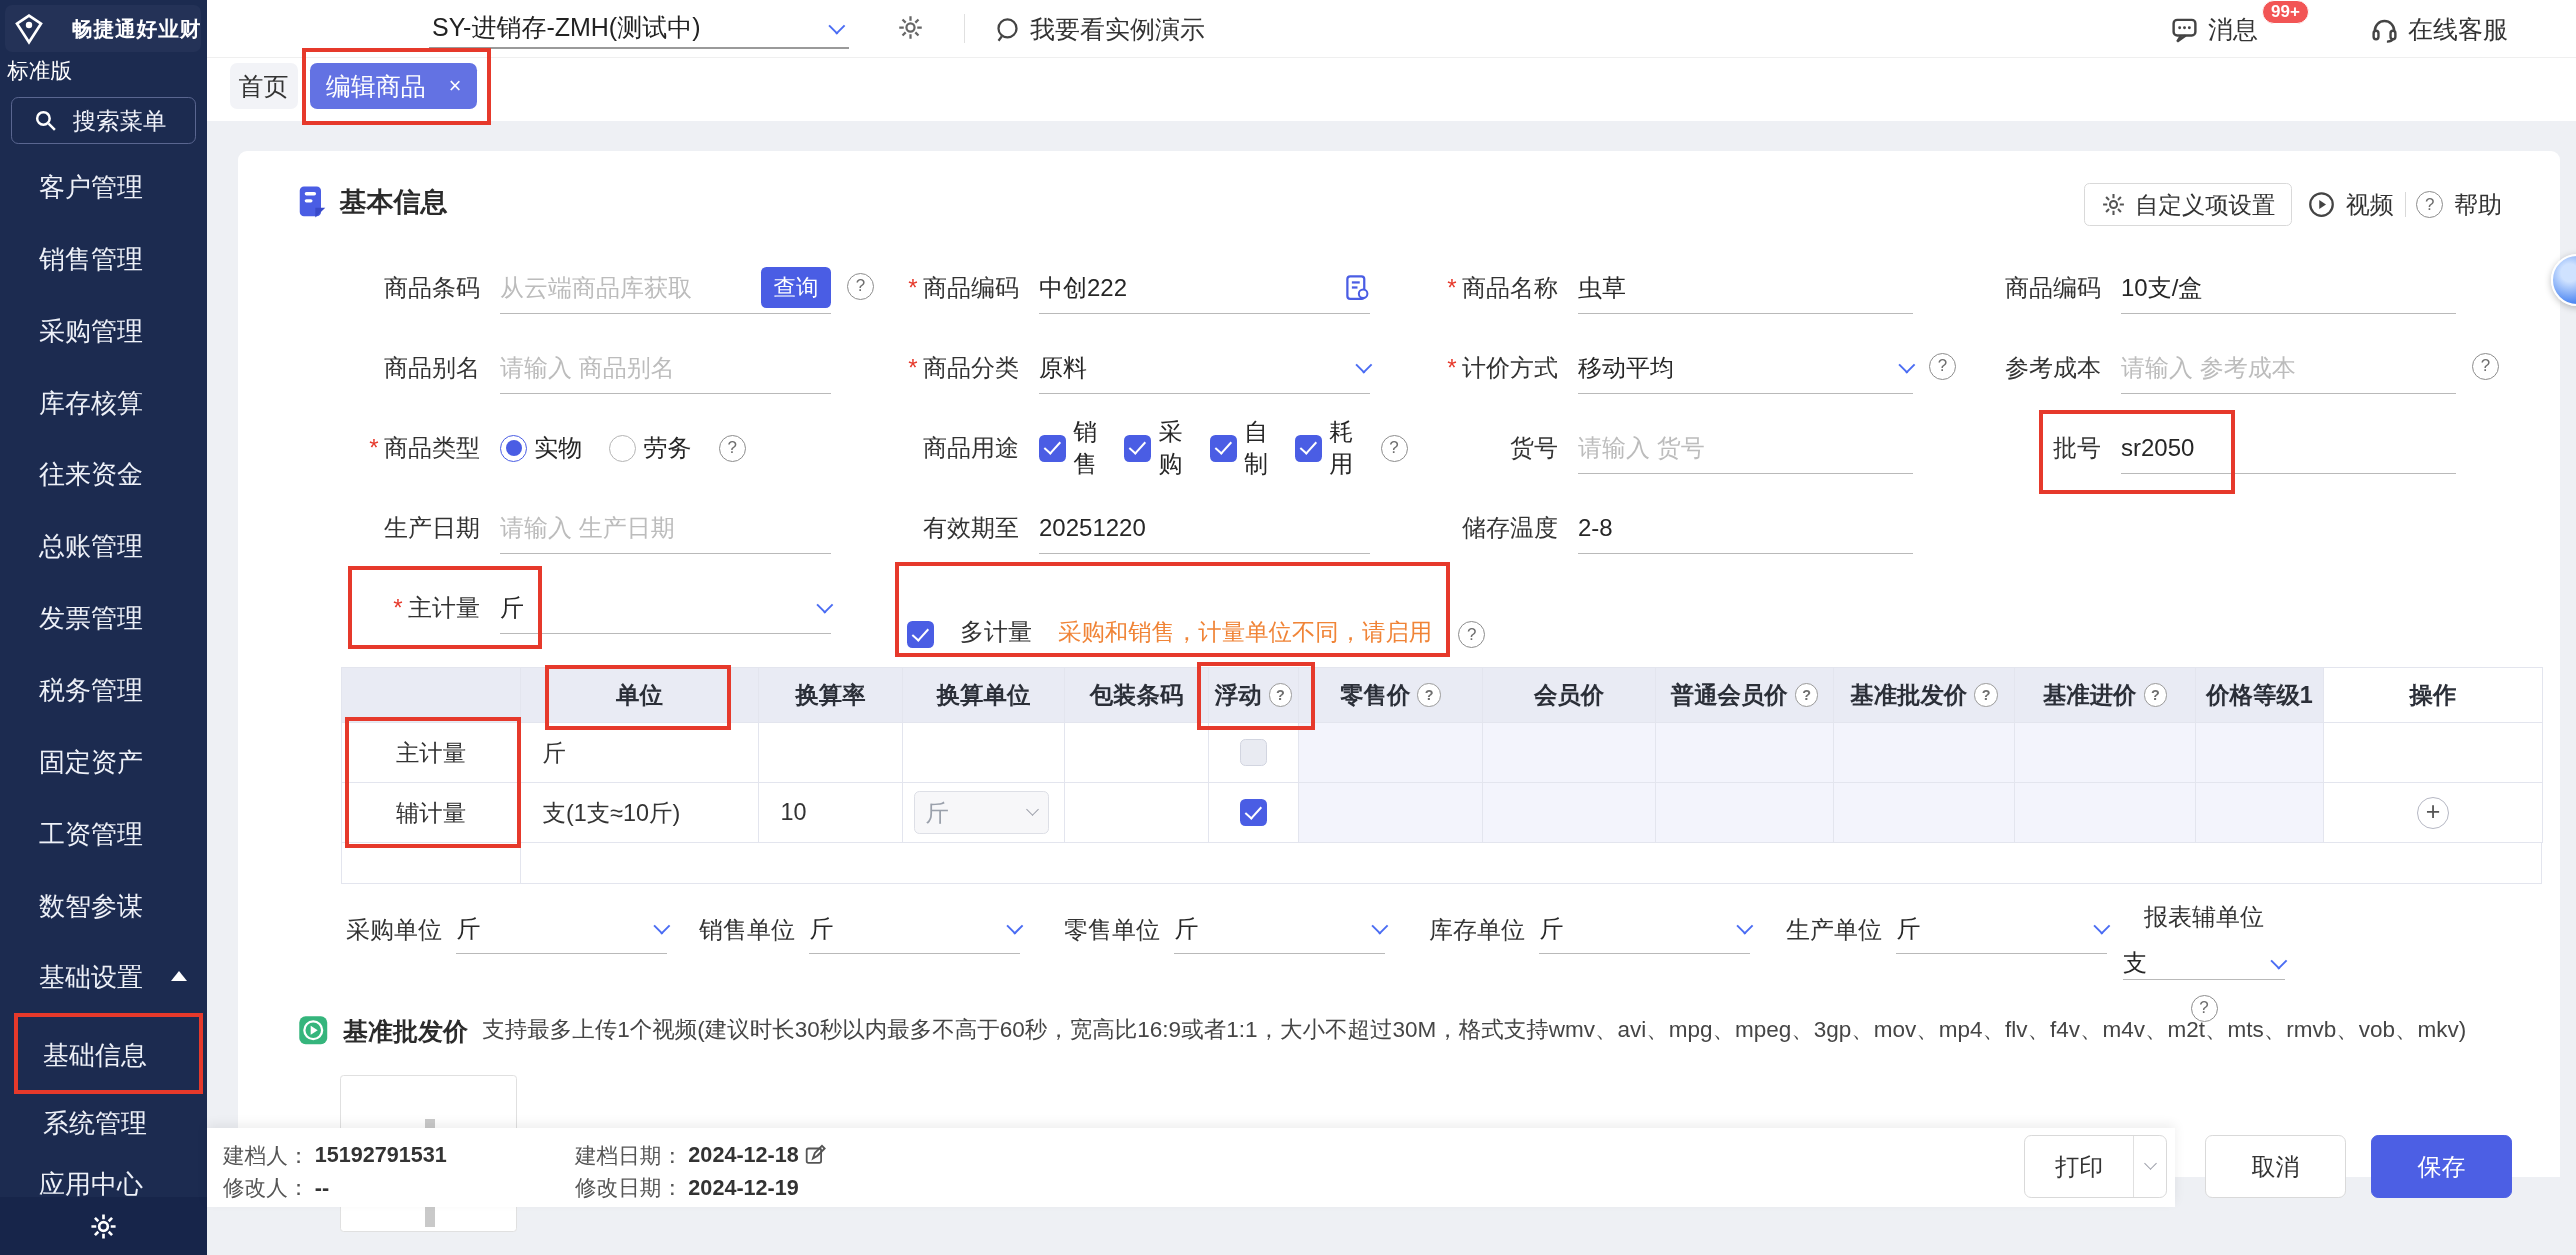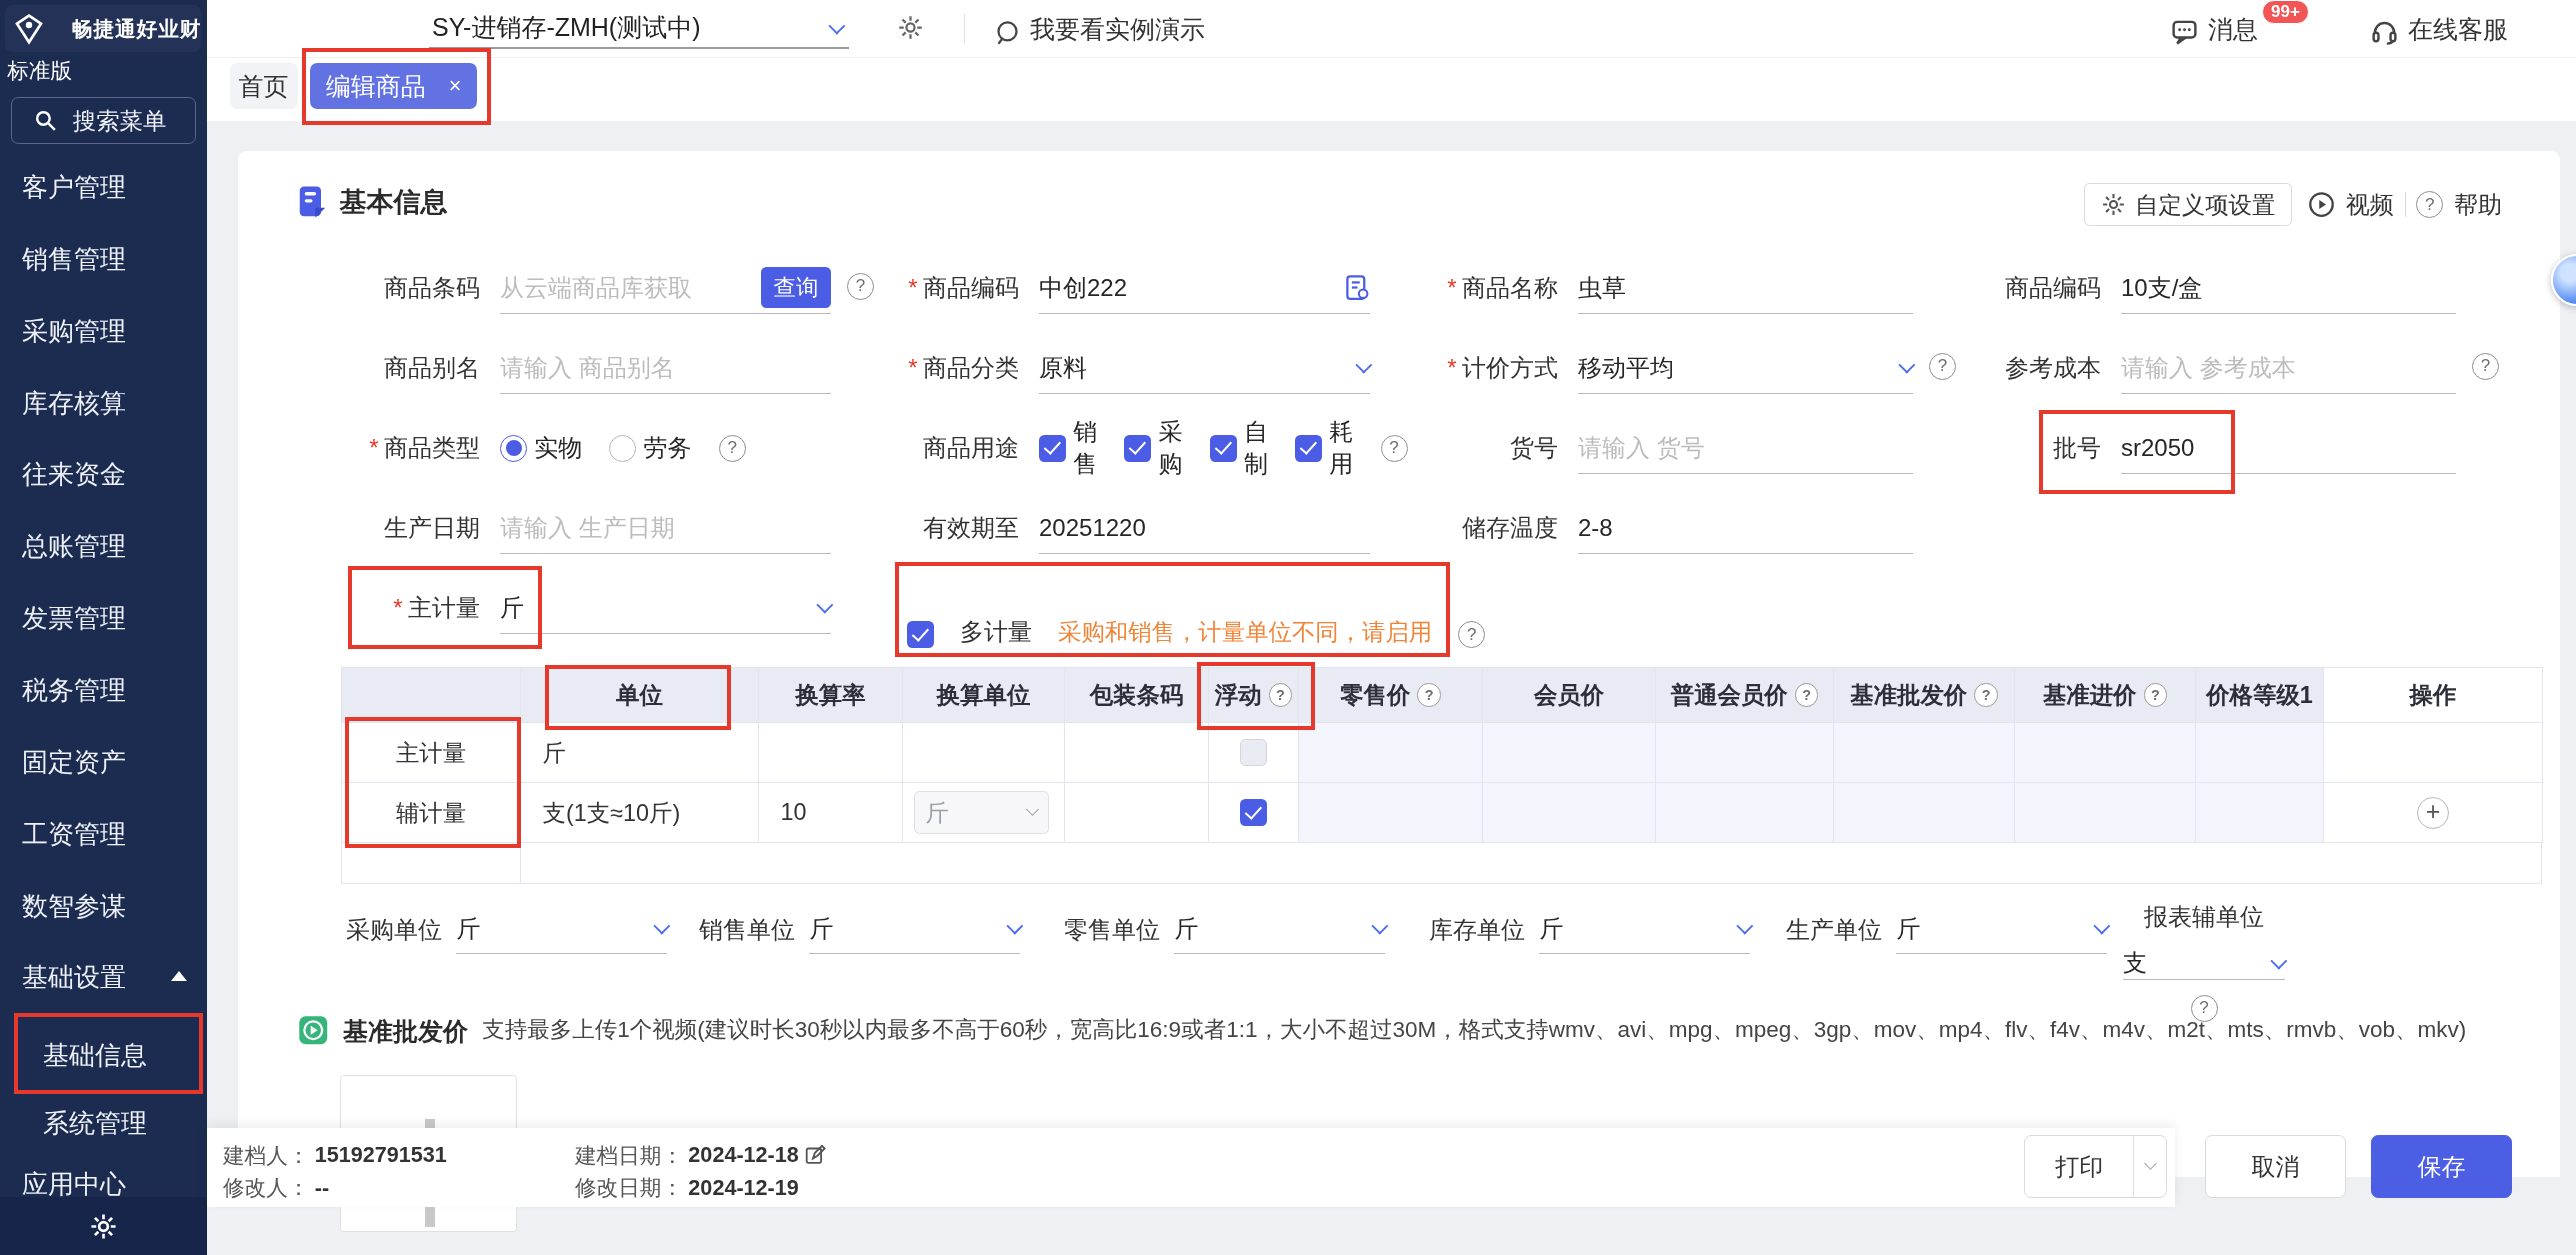--- a/index.html
+++ b/index.html
@@ -10,33 +10,33 @@
   
   #sidebar { position:absolute; left:0; top:0; width:207px; height:1256px; background:#1c2b50; z-index:3; }
   .logo-block { position:absolute; left:5.4px; top:5.4px; width:196px; height:47px; background:#243257; border-radius:7.2px;
                 display:flex; align-items:center; padding-left:7.2px;justify-content:space-between; }
   .logo-text { color:#fff; font-size:20.7px; font-weight:bold; margin-left:7.2px; letter-spacing:0.9px; }
   .edition { position:absolute; left:7.2px; top:56px; color:#fff; font-size:21.6px; }
   .search-box { position:absolute; left:10.8px; top:97px; width:185px; height:47px; border:0.9px solid #5a6690;
                 border-radius:7.2px; display:flex; align-items:center; padding-left:21.6px; color:#fff; }
   .search-box span.txt { font-size:23.4px; margin-left:14.4px; color:#f0f2fa; }
   .menu-item { position:absolute; left:0; width:207px; height:40px; display:flex; align-items:center;
-               padding-left:22px; color:#eef1f8; font-size:26px; cursor:pointer; }
+               padding-left:39px; color:#eef1f8; font-size:26px; cursor:pointer; }
   .menu-item.child { padding-left:43px; }
   .tri-up { width:0; height:0; border-left:8px solid transparent; border-right:8px solid transparent;
             border-bottom:10px solid #fff; position:absolute; right:20px; top:14.4px; }
   .sidebar-foot { position:absolute; left:0; bottom:0; width:207px; height:59px; background:#17254a;
                   display:flex; align-items:center; justify-content:center; z-index:4; }
 
   
   #topbar { position:absolute; left:207px; top:0; width:2369px; height:57px; background:#fff; z-index:2; }
   .org-sel { position:absolute; left:225px; top:10.8px; font-size:25px; color:#222; }
   .org-line { position:absolute; left:222px; top:47px; width:420px; height:1.8px; background:#9a9a9a; }
   .vdiv { position:absolute; top:14.4px; width:0.9px; height:29px; background:#e0e0e0; }
-  .top-item { position:absolute; top:12.6px; display:flex; align-items:flex-end; gap:9px; font-size:25px; color:#333; cursor:pointer; }
+  .top-item { position:absolute; top:12.6px; display:flex; align-items:center; gap:9px; font-size:25px; color:#333; cursor:pointer; }
   .badge { position:absolute; left:2055px; top:0px; background:#f25555; color:#fff; font-size:17px; font-weight:bold;
            border-radius:12.6px; border:1.8px solid #fff; padding:0.9px 8px; z-index:5; }
 
   
   #tabrow { position:absolute; left:207px; top:57px; width:2369px; height:64px; background:#fff; border-top:0.9px solid #efefef; z-index:2; }
   .tab { position:absolute; top:5.4px; height:46px; border-radius:7.2px; display:flex; align-items:center; justify-content:center;
          font-size:25px; cursor:pointer; }
   .tab.home { left:22.5px; width:68px; background:#f2f3f7; color:#333; }
   .tab.active { left:103px; width:167px; background:#6372e3; color:#fff; gap:23px; }
   .tab-x { font-size:21.6px; color:#fff; }

